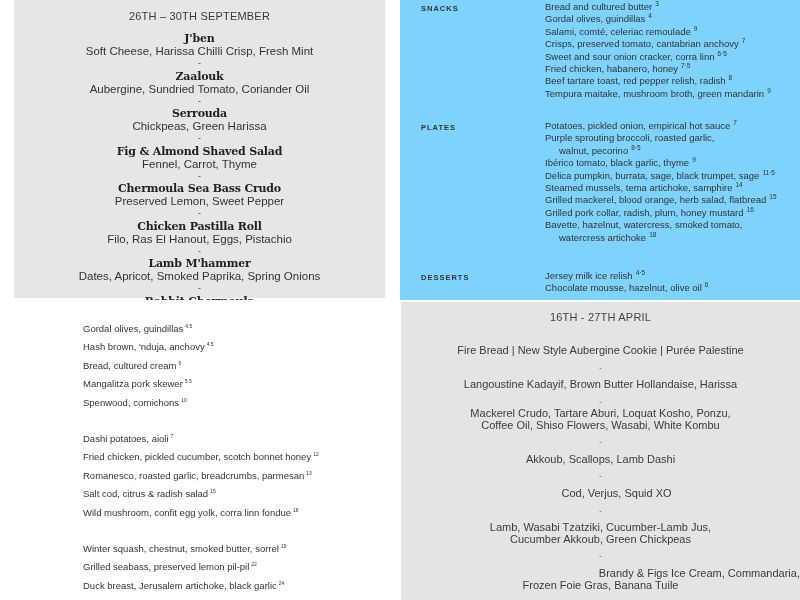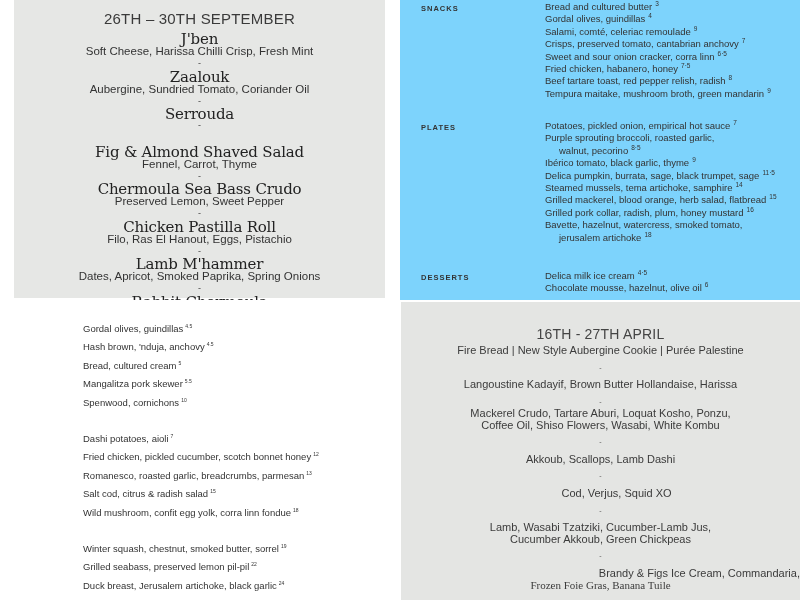--- a/index.html
+++ b/index.html
@@ -4,45 +4,45 @@
 <style>
   * { box-sizing: border-box; margin: 0; padding: 0; }
   html, body { width: 800px; height: 600px; overflow: hidden; background: #ffffff; }
   body { position: relative; font-family: "Liberation Sans", sans-serif; color: #2b2b2b; }
 
   .panel { position: absolute; overflow: hidden; }
 
   
   #tl { left: 0; top: 0; width: 400px; height: 300px; background: #ffffff; }
   #tl .paper { position: absolute; left: 14px; top: 0; width: 371px; height: 298px; background: #e6e7e5; }
-  #tl .date { position: absolute; top: 10px; left: 0; width: 100%; text-align: center; font-size: 15px; letter-spacing: 0.2px; color: #3a3a3a; }
+  #tl .date { position: absolute; top: 10px; left: 0; width: 100%; text-align: center; font-size: 11px; letter-spacing: 0.2px; color: #3a3a3a; }
   #tl .courses { position: absolute; top: 33px; left: 0; width: 100%; text-align: center; }
   #tl .course { height: 37.5px; }
-  #tl .course-name { font-family: "DejaVu Serif", serif; font-weight: normal; font-size: 15px; line-height: 12px; color: #222; letter-spacing: -0.2px; }
+  #tl .course-name { font-family: "DejaVu Serif", serif; font-weight: bold; font-size: 11px; line-height: 12px; color: #222; letter-spacing: -0.2px; }
   #tl .course-desc { font-size: 11.5px; line-height: 13px; color: #333; }
   #tl .sep { font-size: 9px; line-height: 10px; color: #444; }
 
   
   #tr { left: 400px; top: 0; width: 400px; height: 300px; background: #7dd3fc; }
   #tr .section { position: absolute; left: 0; width: 400px; }
   #tr .section-label { position: absolute; left: 21px; top: 0; font-size: 7.5px; letter-spacing: 1px; color: #333; font-weight: bold; }
   #tr .items { position: absolute; left: 145px; top: -3px; width: 250px; }
   #tr .item { font-size: 9.5px; line-height: 12.4px; color: #333; white-space: nowrap; }
   #tr .item .cont { padding-left: 14px; display: block; }
   #tr sup { font-size: 6.5px; vertical-align: 4px; line-height: 0; margin-left: 3px; }
 
   
   #bl { left: 0; top: 300px; width: 400px; height: 300px; background: #ffffff; }
   #bl .group { position: absolute; left: 83px; }
   #bl .item { font-size: 9.5px; line-height: 18.4px; color: #333; white-space: nowrap; }
   #bl sup { font-size: 5px; vertical-align: 4px; line-height: 0; margin-left: 2px; }
 
   
   #br { left: 401px; top: 302px; width: 399px; height: 298px; background: #e4e5e3; }
-  #br .date { position: absolute; top: 24px; left: 0; width: 100%; text-align: center; font-size: 14px; color: #444; letter-spacing: 0.2px; }
+  #br .date { position: absolute; top: 9px; left: 0; width: 100%; text-align: center; font-size: 11px; color: #444; letter-spacing: 0.2px; }
   #br .line { position: absolute; left: 0; width: 100%; text-align: center; font-size: 11px; line-height: 11.5px; color: #3b3b3b; }
   #br .dash { position: absolute; left: 0; width: 100%; text-align: center; font-size: 7px; color: #555; }
 </style>
 </head>
 <body>
 
 <div class="panel" id="tl">
   <div class="paper">
     <div class="date">26TH – 30TH SEPTEMBER</div>
     <div class="courses">
@@ -51,20 +51,21 @@
         <div class="course-desc">Soft Cheese, Harissa Chilli Crisp, Fresh Mint</div>
         <div class="sep">-</div>
       </div>
       <div class="course">
         <div class="course-name">Zaalouk</div>
         <div class="course-desc">Aubergine, Sundried Tomato, Coriander Oil</div>
         <div class="sep">-</div>
       </div>
       <div class="course">
         <div class="course-name">Serrouda</div>
+        <div class="course-desc">Chickpeas, Green Harissa</div>
         <div class="sep">-</div>
       </div>
       <div class="course">
         <div class="course-name">Fig &amp; Almond Shaved Salad</div>
         <div class="course-desc">Fennel, Carrot, Thyme</div>
         <div class="sep">-</div>
       </div>
       <div class="course">
         <div class="course-name">Chermoula Sea Bass Crudo</div>
         <div class="course-desc">Preserved Lemon, Sweet Pepper</div>
@@ -106,28 +107,28 @@
   <div class="section" style="top:123px;">
     <div class="section-label">PLATES</div>
     <div class="items">
       <div class="item"><span>Potatoes, pickled onion, empirical hot sauce</span><sup>7</sup></div>
       <div class="item"><span>Purple sprouting broccoli, roasted garlic,</span><span class="cont"><span>walnut, pecorino</span><sup>8·5</sup></span></div>
       <div class="item"><span>Ibérico tomato, black garlic, thyme</span><sup>9</sup></div>
       <div class="item"><span>Delica pumpkin, burrata, sage, black trumpet, sage</span><sup>11·5</sup></div>
       <div class="item"><span>Steamed mussels, tema artichoke, samphire</span><sup>14</sup></div>
       <div class="item"><span>Grilled mackerel, blood orange, herb salad, flatbread</span><sup>15</sup></div>
       <div class="item"><span>Grilled pork collar, radish, plum, honey mustard</span><sup>16</sup></div>
-      <div class="item"><span>Bavette, hazelnut, watercress, smoked tomato,</span><span class="cont"><span>jerusalem artichoke</span><sup>18</sup></span></div>
+      <div class="item"><span>Bavette, hazelnut, watercress, smoked tomato,</span><span class="cont"><span>watercress artichoke</span><sup>18</sup></span></div>
     </div>
   </div>
 
   <div class="section" style="top:273px;">
     <div class="section-label">DESSERTS</div>
     <div class="items">
-      <div class="item"><span>Delica milk ice cream</span><sup>4·5</sup></div>
+      <div class="item"><span>Jersey milk ice relish</span><sup>4·5</sup></div>
       <div class="item"><span>Chocolate mousse, hazelnut, olive oil</span><sup>6</sup></div>
     </div>
   </div>
 </div>
 
 <div class="panel" id="bl">
   <div class="group" style="top:20px;">
     <div class="item"><span>Gordal olives, guindillas</span><sup>4.5</sup></div>
     <div class="item"><span>Hash brown, 'nduja, anchovy</span><sup>4.5</sup></div>
     <div class="item"><span>Bread, cultured cream</span><sup>5</sup></div>
@@ -165,14 +166,14 @@
   <div class="dash" style="top:170px;">-</div>
 
   <div class="line" style="top:186px;padding-left:32px;">Cod, Verjus, Squid XO</div>
   <div class="dash" style="top:205px;">-</div>
 
   <div class="line" style="top:220px;">Lamb, Wasabi Tzatziki, Cucumber-Lamb Jus,</div>
   <div class="line" style="top:232px;">Cucumber Akkoub, Green Chickpeas</div>
   <div class="dash" style="top:250px;">-</div>
 
   <div class="line" style="top:266px;text-align:right;">Brandy &amp; Figs Ice Cream, Commandaria,</div>
-  <div class="line" style="top:278px;font-family:Liberation Serif, serif;">Frozen Foie Gras, Banana Tuile</div>
+  <div class="line" style="top:278px;">Frozen Foie Gras, Banana Tuile</div>
 </div>
 
 </body></html>

